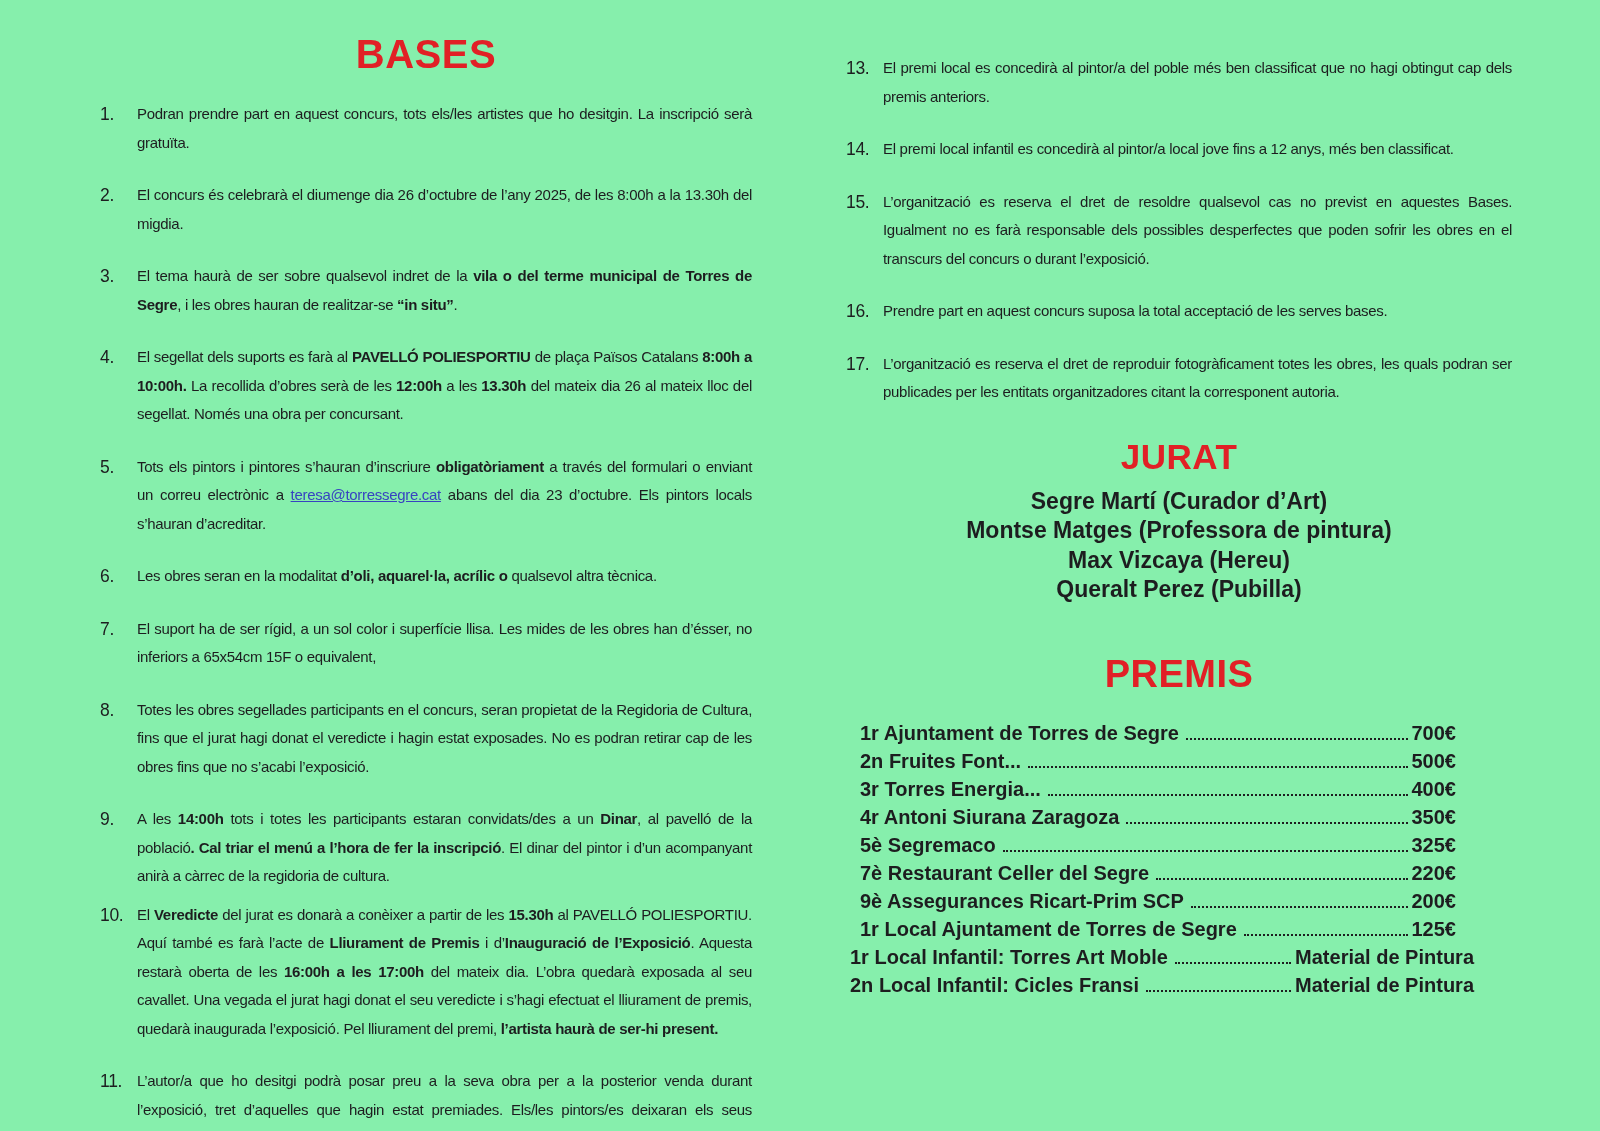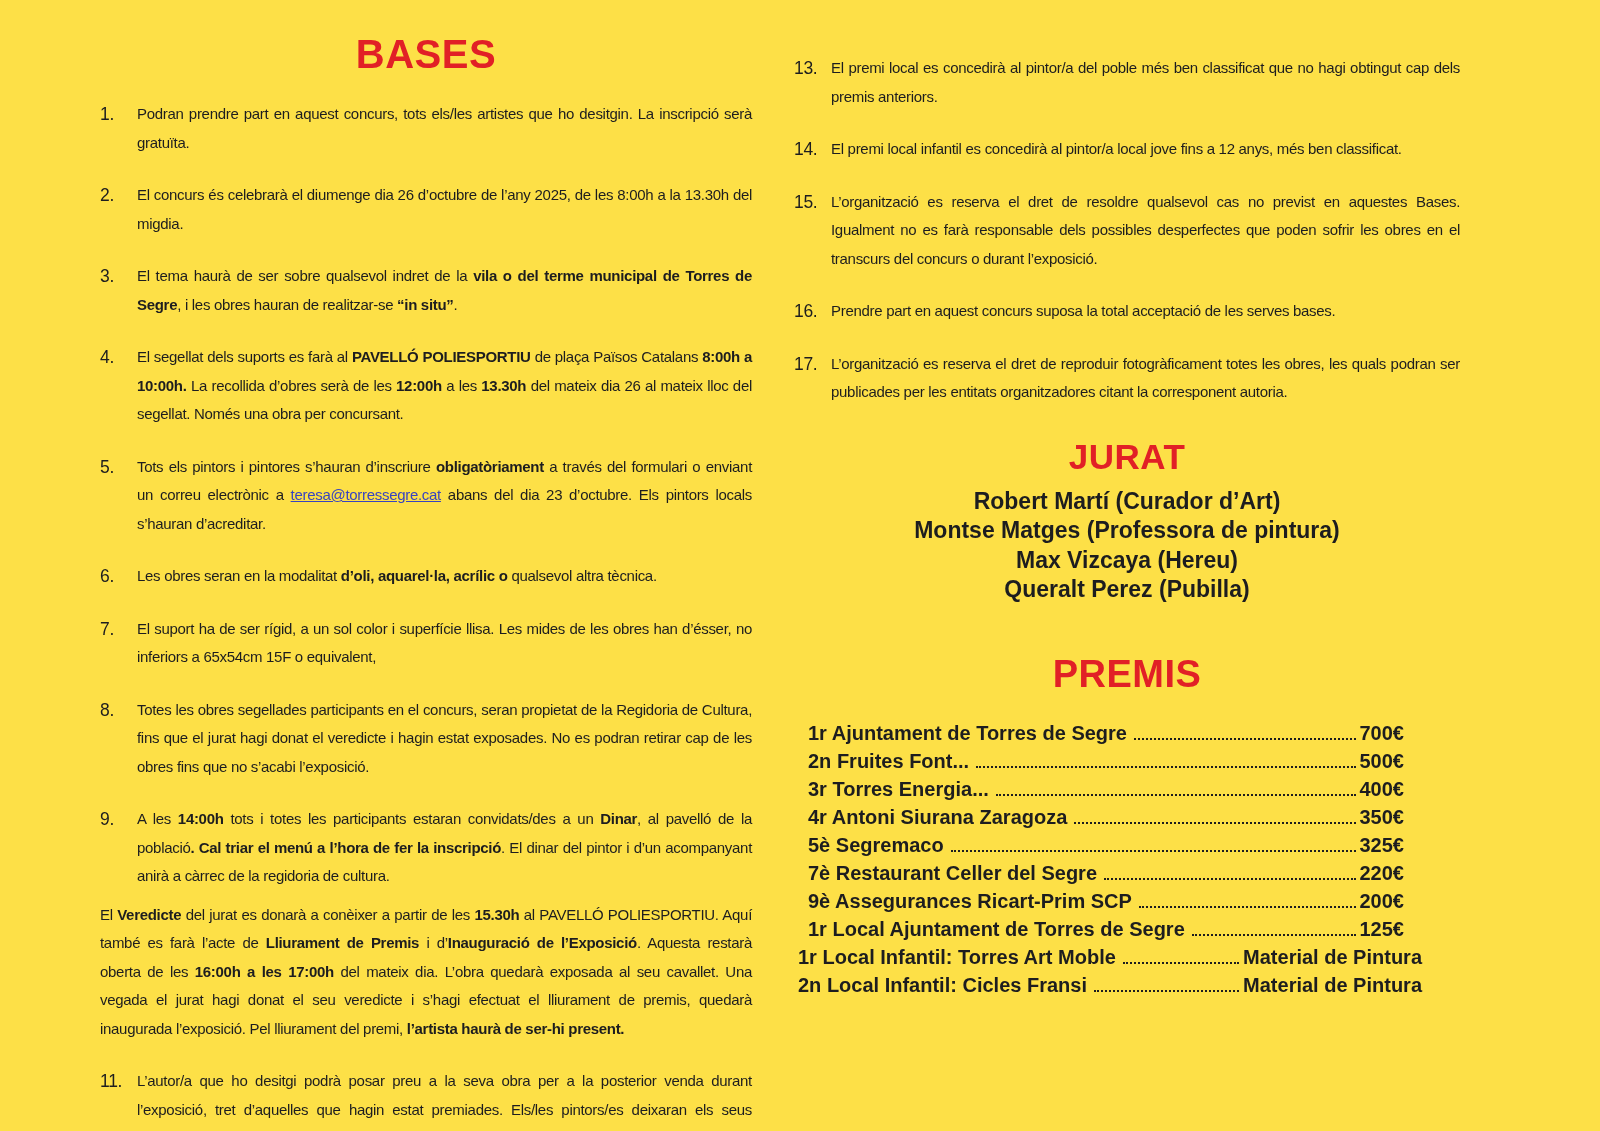--- a/index.html
+++ b/index.html
@@ -1,24 +1,24 @@
 <!DOCTYPE html>
 <html><head>
 <meta charset="utf-8">
 <style>
   html,body{margin:0;padding:0;background:#ffffff;}
   .page{
     position:relative;
     width:1600px;height:1131px;
     box-sizing:border-box;
     overflow:hidden;
-    background:#fde047;
+    background:#86efac;
     display:flex;
     padding:22px 88px 0 100px;
-    gap:42px;
+    gap:94px;
     font-family:"Liberation Sans","DejaVu Sans",sans-serif;
     color:#1d1d1f;
   }
   .col{box-sizing:border-box;}
   .col-left{width:652px;flex:0 0 652px;}
   .col-right{width:666px;flex:0 0 666px;padding-top:8px;}
 
   .heading{
     color:#e12026;
     font-weight:bold;
@@ -114,20 +114,21 @@
         </li>
         <li>
           <span class="num">8.</span>
           <p class="txt"><span>Totes les obres segellades participants en el concurs, seran propietat de la Regidoria de Cultura, fins que el jurat hagi donat el veredicte i hagin estat exposades. No es podran retirar cap de les obres fins que no s’acabi l’exposició.</span></p>
         </li>
         <li>
           <span class="num">9.</span>
           <p class="txt"><span>A les </span><span class="b">14:00h</span><span> tots i totes les participants estaran convidats/des a un </span><span class="b">Dinar</span><span>, al pavelló de la població</span><span class="b">. Cal triar el menú a l’hora de fer la inscripció</span><span>. El dinar del pintor i d’un acompanyant anirà a càrrec de la regidoria de cultura.</span></p>
         </li>
         <li>
+          <span class="num">10.</span>
           <p class="txt"><span>El </span><span class="b">Veredicte</span><span> del jurat es donarà a conèixer a partir de les </span><span class="b">15.30h</span><span> al PAVELLÓ POLIESPORTIU. Aquí també es farà l’acte de </span><span class="b">Lliurament de Premis</span><span> i d’</span><span class="b">Inauguració de l’Exposició</span><span>. Aquesta restarà oberta de les </span><span class="b">16:00h a les 17:00h</span><span> del mateix dia. L’obra quedarà exposada al seu cavallet. Una vegada el jurat hagi donat  el seu veredicte i s’hagi efectuat el lliurament de premis, quedarà inaugurada l’exposició. Pel lliurament del premi, </span><span class="b">l’artista haurà de ser-hi present.</span></p>
         </li>
         <li>
           <span class="num">11.</span>
           <p class="txt"><span>L’autor/a que ho desitgi podrà posar preu a la seva obra per a la posterior venda durant l’exposició, tret d’aquelles que hagin estat premiades. Els/les pintors/es deixaran els seus cavallets per tal de poder exposar les seves obres.</span></p>
         </li>
         <li>
           <span class="num">12.</span>
           <p class="txt"><span>Les obres premiades quedaran en propietat de les entitats premiadores.</span></p>
         </li>
@@ -153,21 +154,21 @@
           <p class="txt"><span>Prendre part en aquest concurs suposa la total acceptació de les serves bases.</span></p>
         </li>
         <li>
           <span class="num">17.</span>
           <p class="txt"><span>L’organització es reserva el dret de reproduir fotogràficament totes les obres, les quals podran ser publicades per les entitats organitzadores citant la corresponent autoria.</span></p>
         </li>
       </ol>
 
     <h2 class="heading h-jurat">JURAT</h2>
     <div class="jury">
-        <div class="jury-line">Robert Martí (Curador d’Art)</div>
+        <div class="jury-line">Segre Martí (Curador d’Art)</div>
         <div class="jury-line">Montse Matges (Professora de pintura)</div>
         <div class="jury-line">Max Vizcaya (Hereu)</div>
         <div class="jury-line">Queralt Perez (Pubilla)</div>
       </div>
 
     <h2 class="heading h-premis">PREMIS</h2>
     <div class="prizes">
         <div class="prize-row">
           <span class="plabel">1r Ajuntament de Torres de Segre</span>
           <span class="dots"></span>

